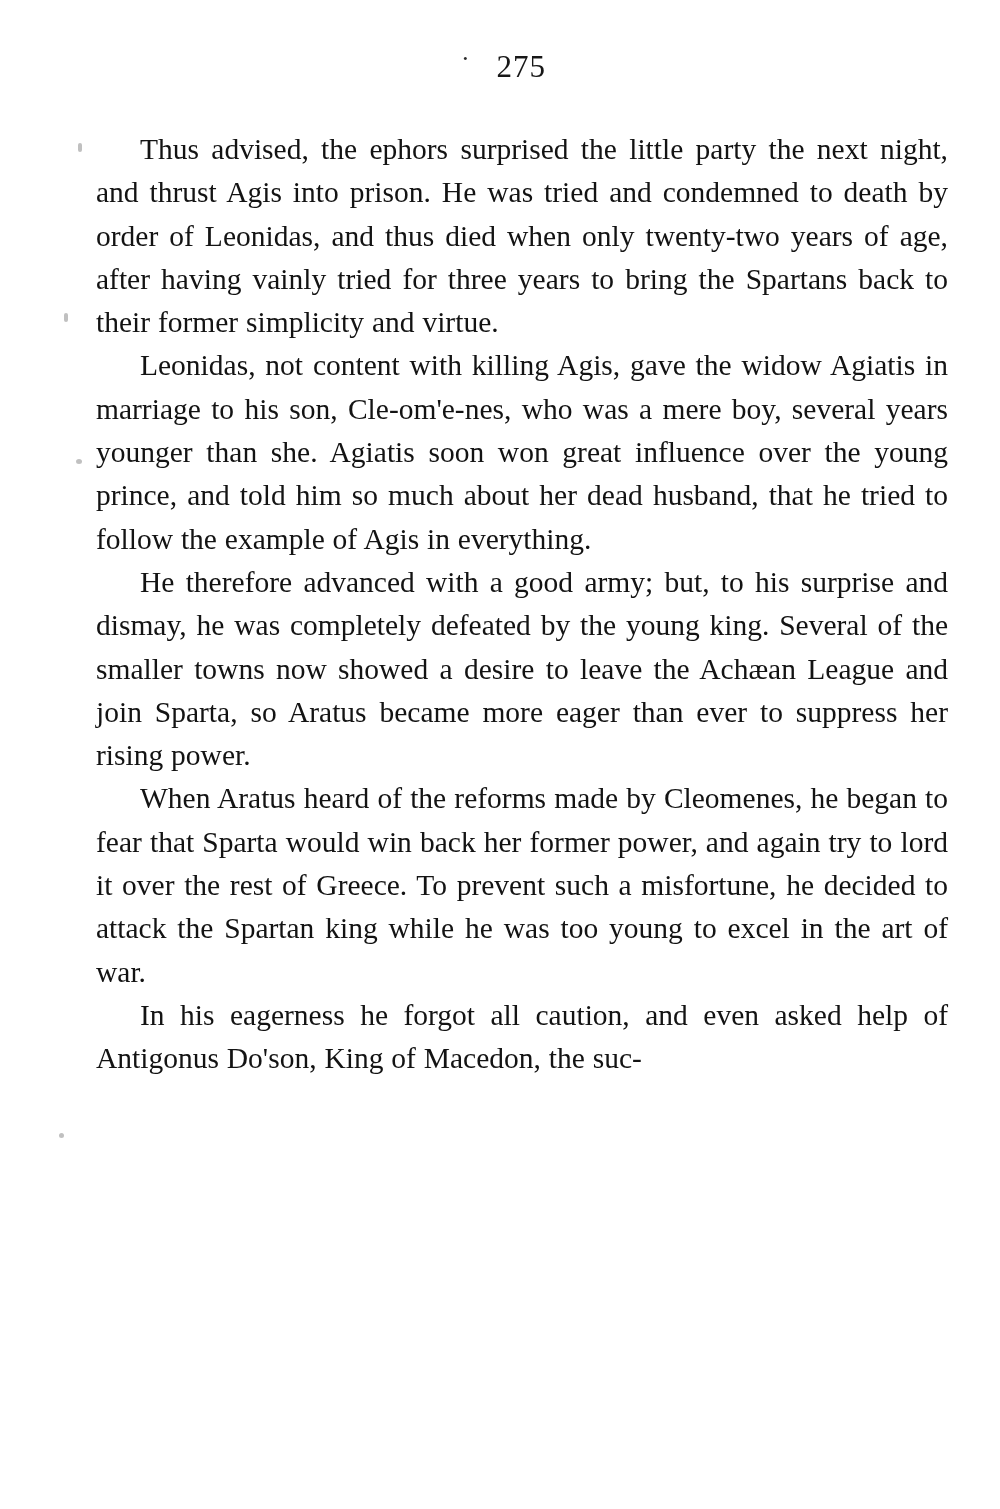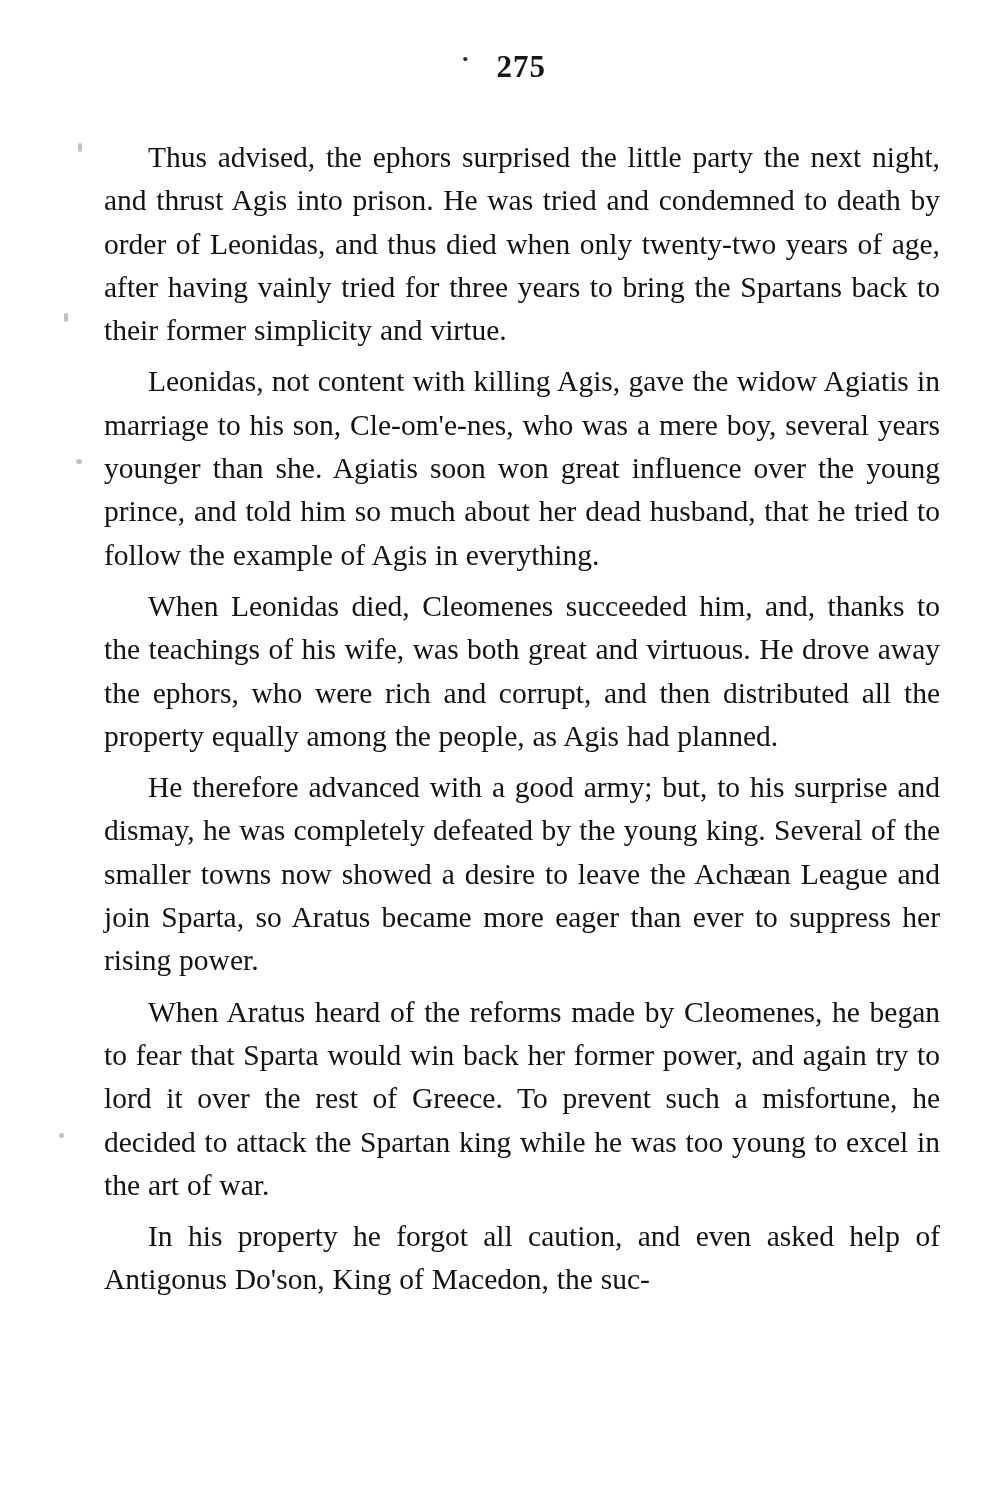--- a/index.html
+++ b/index.html
@@ -21,38 +21,38 @@
     padding: 0;
   }
   .page-number {
     position: absolute;
     top: 44px;
     left: 7px;
     right: 0;
     text-align: center;
     font-size: 31px;
     letter-spacing: 1px;
-    font-weight: 700;
+    font-weight: 400;
     color: #171717;
   }
   .page-number .dot {
     display: inline-block;
     font-size: 26px;
     vertical-align: 10px;
     margin-right: 26px;
     color: #2b2b2b;
   }
   .body-text {
     position: absolute;
     top: 128px;
     left: 96px;
     width: 852px;
   }
   p {
-    margin: 8px;
+    margin: 0;
     font-size: 29.5px;
     line-height: 43.3px;
     text-align: justify;
     text-justify: inter-word;
     text-indent: 44px;
     color: #131313;
     word-spacing: 0.5px;
   }
   p:last-child {
     text-align: justify;
@@ -69,24 +69,23 @@
 
 <div class="page">
 
   <div class="page-number">
     <span class="dot">·</span><span>275</span>
   </div>
 
   <div class="body-text">
     <p>Thus advised, the ephors surprised the little party the next night, and thrust Agis into prison. He was tried and condemned to death by order of Leonidas, and thus died when only twenty-two years of age, after having vainly tried for three years to bring the Spartans back to their former simplicity and virtue.</p>
     <p>Leonidas, not content with killing Agis, gave the widow Agiatis in marriage to his son, Cle-om'e-nes, who was a mere boy, several years younger than she. Agiatis soon won great influence over the young prince, and told him so much about her dead husband, that he tried to follow the example of Agis in everything.</p>
-    <p>When Leonidas died, Cleomenes succeeded him, and, thanks to the teachings of his wife, was both great and virtuous. He drove away the ephors, who were rich and corrupt, and then distributed all the property equally among the people, as Agis had planned.</p>
     <p>He therefore advanced with a good army; but, to his surprise and dismay, he was completely defeated by the young king. Several of the smaller towns now showed a desire to leave the Achæan League and join Sparta, so Aratus became more eager than ever to suppress her rising power.</p>
     <p>When Aratus heard of the reforms made by Cleomenes, he began to fear that Sparta would win back her former power, and again try to lord it over the rest of Greece. To prevent such a misfortune, he decided to attack the Spartan king while he was too young to excel in the art of war.</p>
-    <p>In his property he forgot all caution, and even asked help of Antigonus Do'son, King of Macedon, the suc-</p>
+    <p>In his eagerness he forgot all caution, and even asked help of Antigonus Do'son, King of Macedon, the suc-</p>
   </div>
 
   <span class="speck" style="left:78px; top:143px; width:4px; height:9px; border-radius:2px;"></span>
   <span class="speck" style="left:64px; top:313px; width:4px; height:9px; border-radius:2px;"></span>
   <span class="speck" style="left:76px; top:459px; width:6px; height:5px;"></span>
   <span class="speck" style="left:59px; top:1133px; width:5px; height:5px;"></span>
 
 </div>
 
 </body></html>

